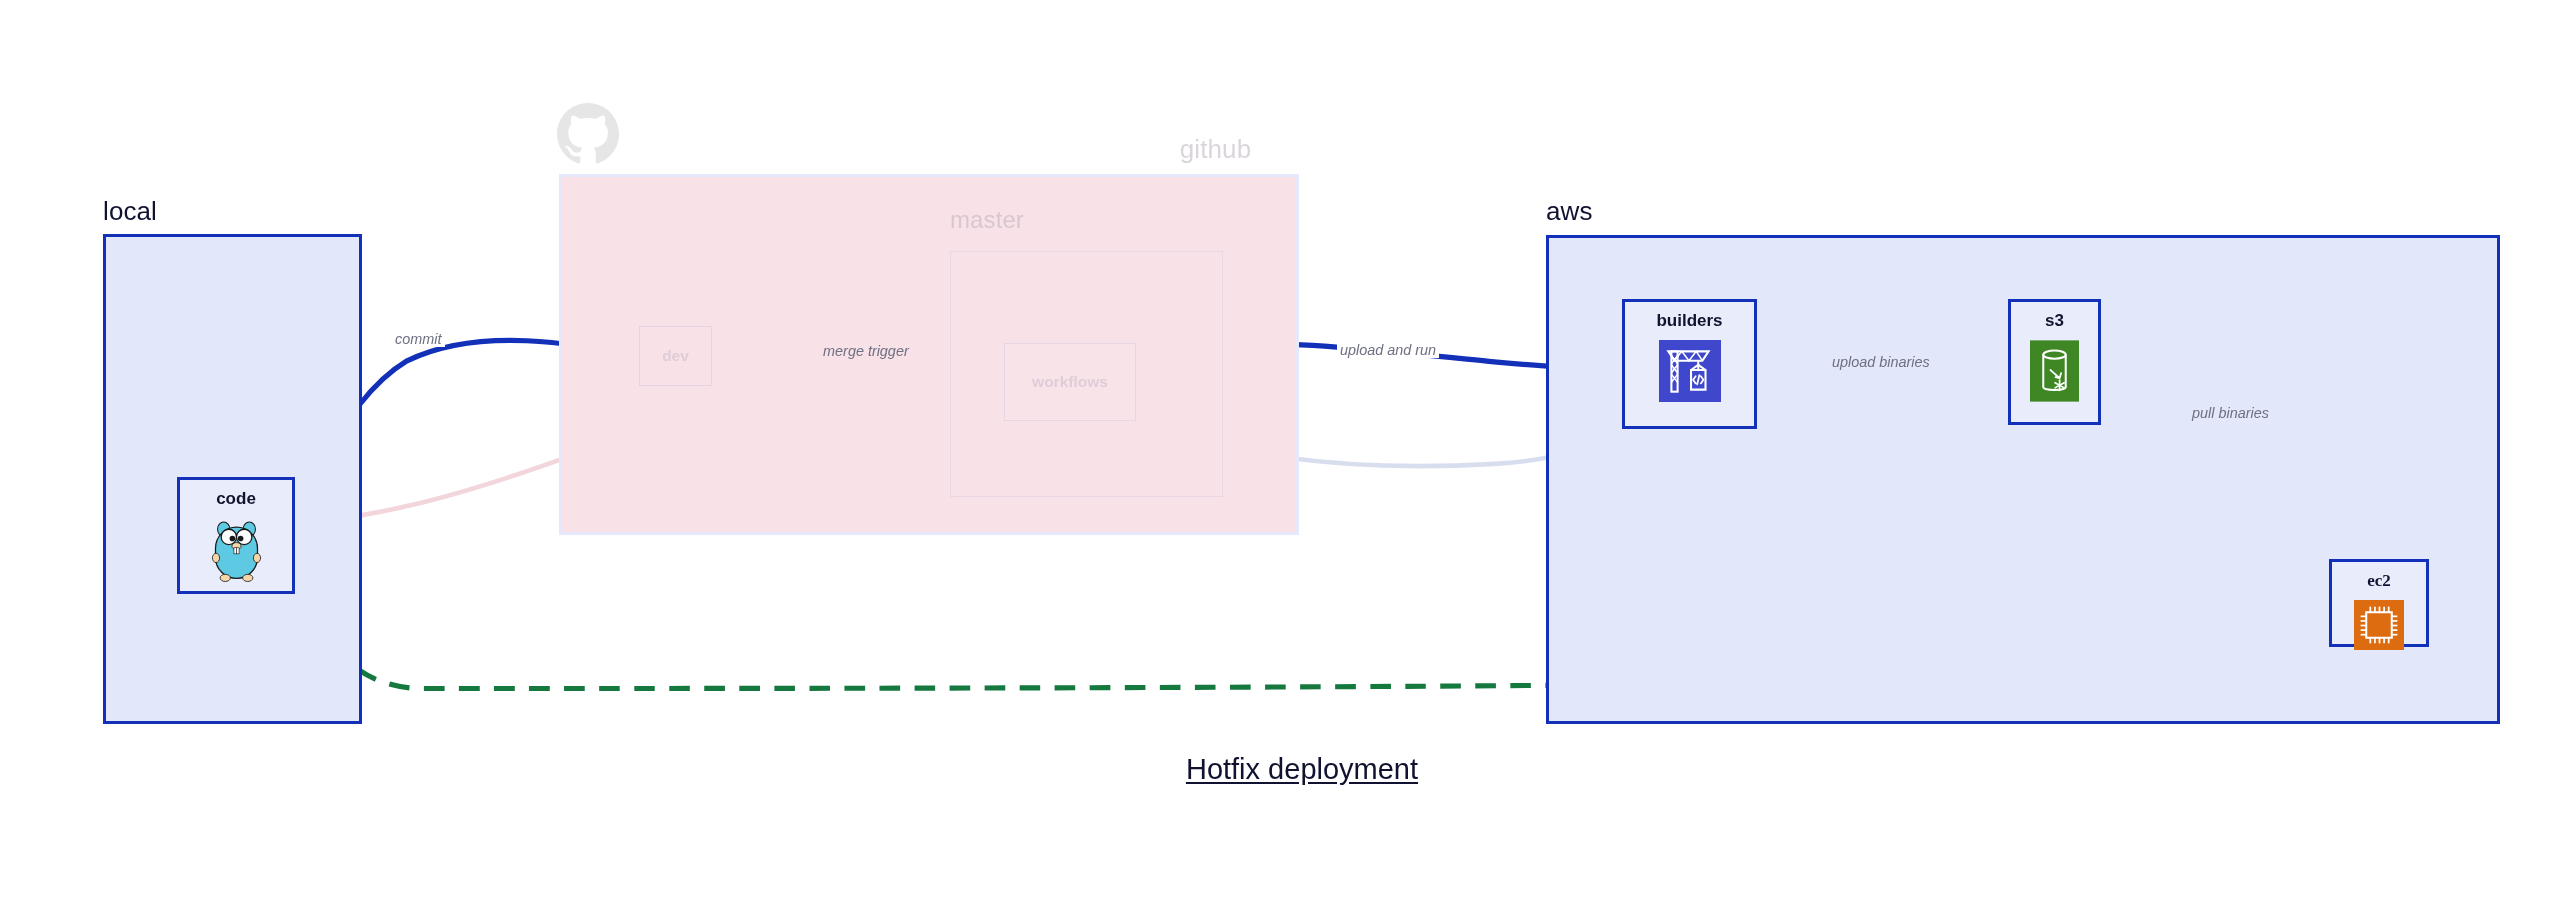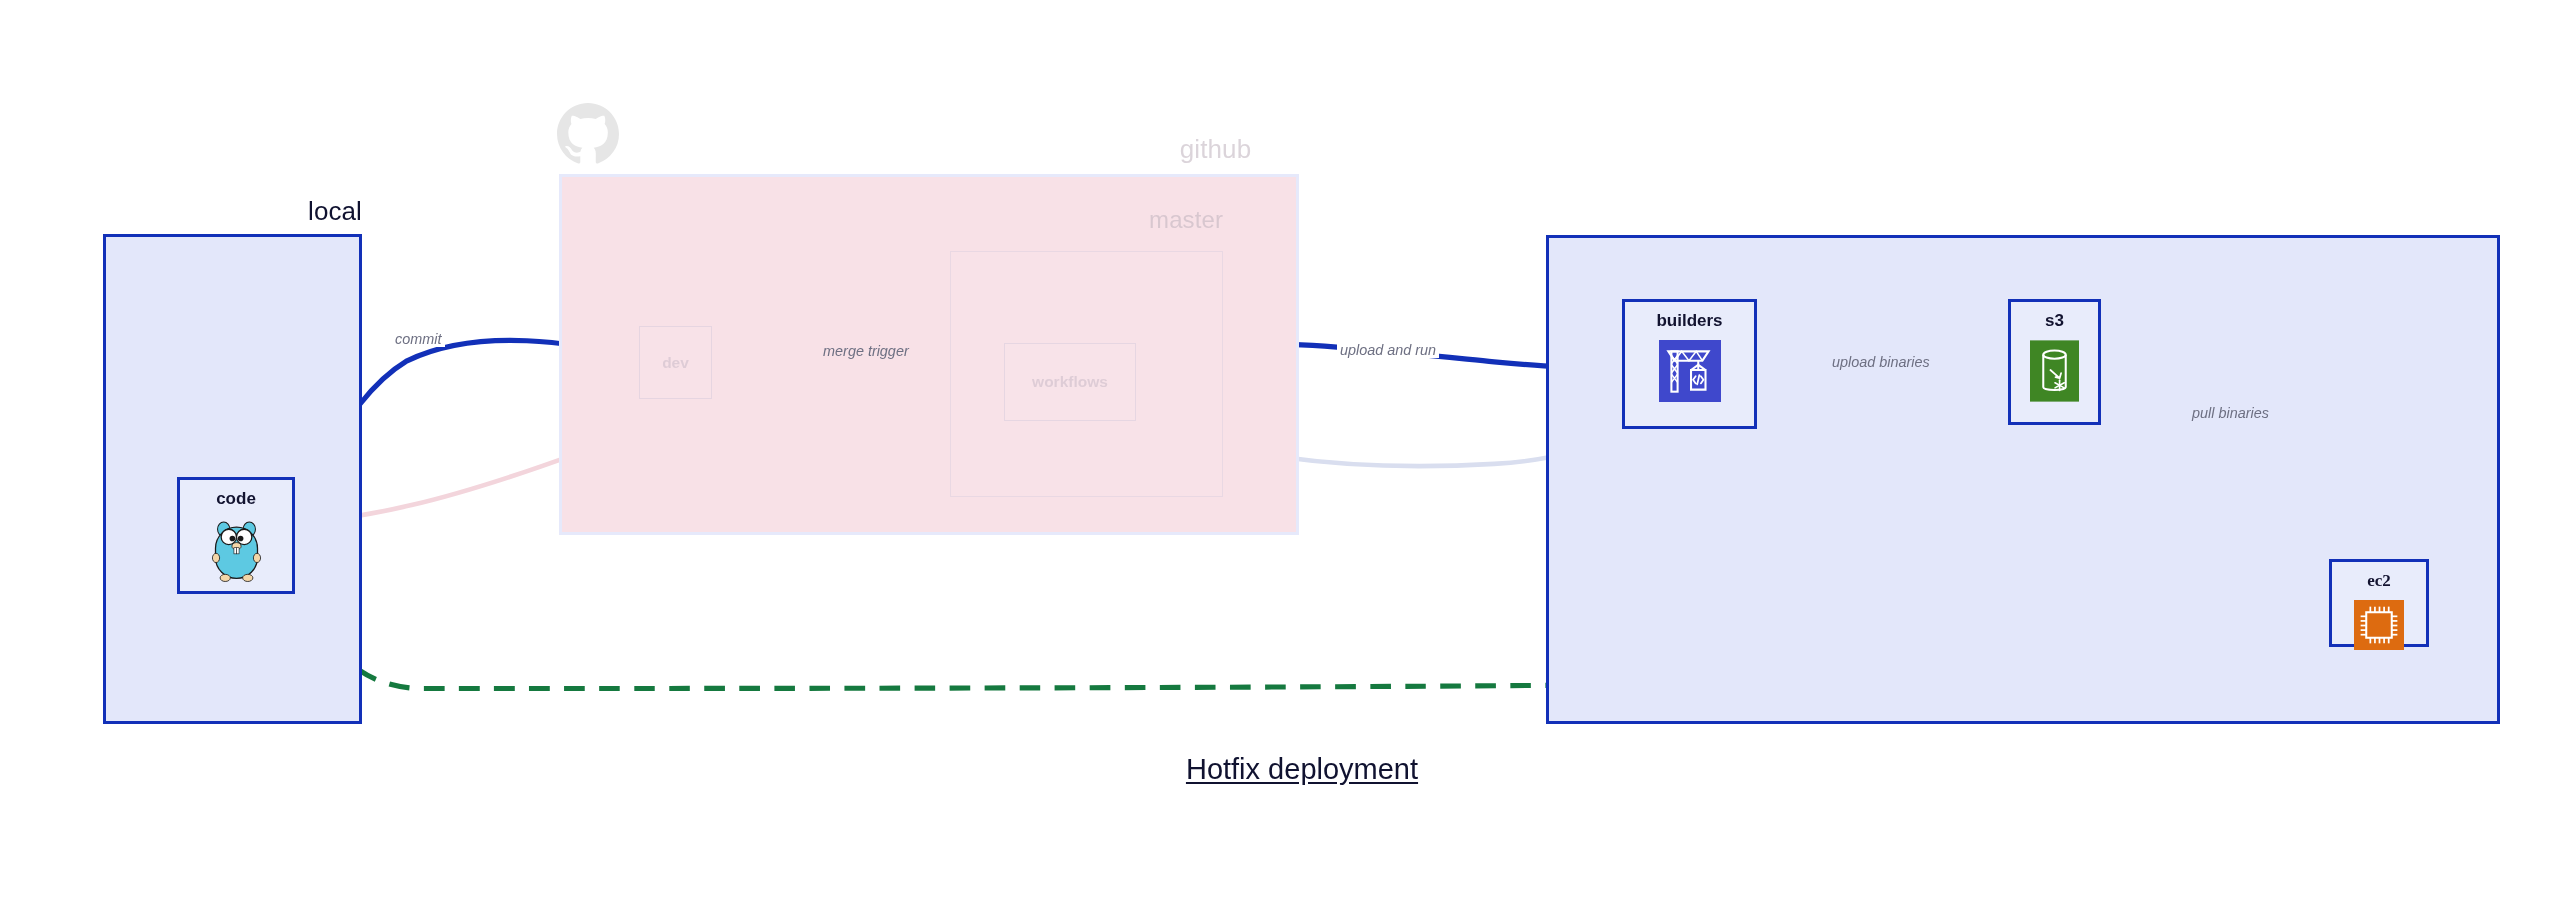--- a/index.html
+++ b/index.html
@@ -46,21 +46,21 @@
     border: 1.5px solid #d9cfe0;
     opacity: 0.45;
   }
 
   
   .cluster-label {
     position: absolute;
     font-size: 26px;
     color: #101230;
     font-weight: 400;
-    text-align: right;
+    text-align: left;
     white-space: nowrap;
     letter-spacing: 0.1px;
   }
   .cluster-label.faded {
     color: #bfb2bd;
     opacity: 0.55;
   }
 
   
   .node {
@@ -182,20 +182,21 @@
   <div class="cluster-master" style="left:950px; top:251px; width:273px; height:246px;"></div>
 
   <div class="cluster cluster-aws" style="left:1546px; top:235px; width:954px; height:489px;"></div>
 
   <div class="cluster-label" style="left:103px; top:196px; width:259px;">local</div>
 
   <div class="cluster-label faded" style="left:1133px; top:134px; width:165px; text-align:center;">github</div>
 
   <div class="cluster-label faded" style="left:950px; top:206px; width:273px; font-size:24px;">master</div>
 
+  <div class="cluster-label" style="left:1546px; top:196px; width:954px;">aws</div>
 
   <div class="octocat" style="left:557px; top:103px; width:62px; height:62px;">
     <svg viewBox="0 0 16 16" width="62" height="62" aria-hidden="true">
       <path fill="#e6e6e6" d="M8 0C3.58 0 0 3.58 0 8c0 3.54 2.29 6.53 5.47 7.59.4.07.55-.17.55-.38
         0-.19-.01-.82-.01-1.49-2.01.37-2.53-.49-2.69-.94-.09-.23-.48-.94-.82-1.13-.28-.15-.68-.52-.01-.53.63-.01
         1.08.58 1.23.82.72 1.21 1.87.87 2.33.66.07-.52.28-.87.51-1.07-1.78-.2-3.64-.89-3.64-3.95
         0-.87.31-1.59.82-2.15-.08-.2-.36-1.02.08-2.12 0 0 .67-.21 2.2.82.64-.18 1.32-.27 2-.27.68 0
         1.36.09 2 .27 1.53-1.04 2.2-.82 2.2-.82.44 1.1.16 1.92.08 2.12.51.56.82 1.27.82 2.15 0
         3.07-1.87 3.75-3.65 3.95.29.25.54.73.54 1.48 0 1.07-.01 1.93-.01 2.2 0 .21.15.46.55.38A8.01
         8.01 0 0 0 16 8c0-4.42-3.58-8-8-8z"></path>
@@ -224,21 +225,21 @@
 
         <ellipse cx="15" cy="78" rx="7" ry="9" fill="#f4d6a8" stroke="#1a1a1a" stroke-width="1.6"></ellipse>
         <ellipse cx="95" cy="78" rx="7" ry="9" fill="#f4d6a8" stroke="#1a1a1a" stroke-width="1.6"></ellipse>
 
         <ellipse cx="33" cy="117" rx="10" ry="7" fill="#f4d6a8" stroke="#1a1a1a" stroke-width="1.6"></ellipse>
         <ellipse cx="77" cy="117" rx="10" ry="7" fill="#f4d6a8" stroke="#1a1a1a" stroke-width="1.6"></ellipse>
       </svg>
     </div>
   </div>
 
-  <div class="node-faded" style="left:639px; top:326px; width:73px; height:73px;">
+  <div class="node-faded" style="left:639px; top:326px; width:73px; height:60px;">
     <div class="node-title">dev</div>
   </div>
 
   <div class="node-faded" style="left:1004px; top:343px; width:132px; height:78px;">
     <div class="node-title">workflows</div>
   </div>
 
   <div class="node" style="left:1622px; top:299px; width:135px; height:130px;">
     <div class="node-title">builders</div>
     <div class="node-icon">

